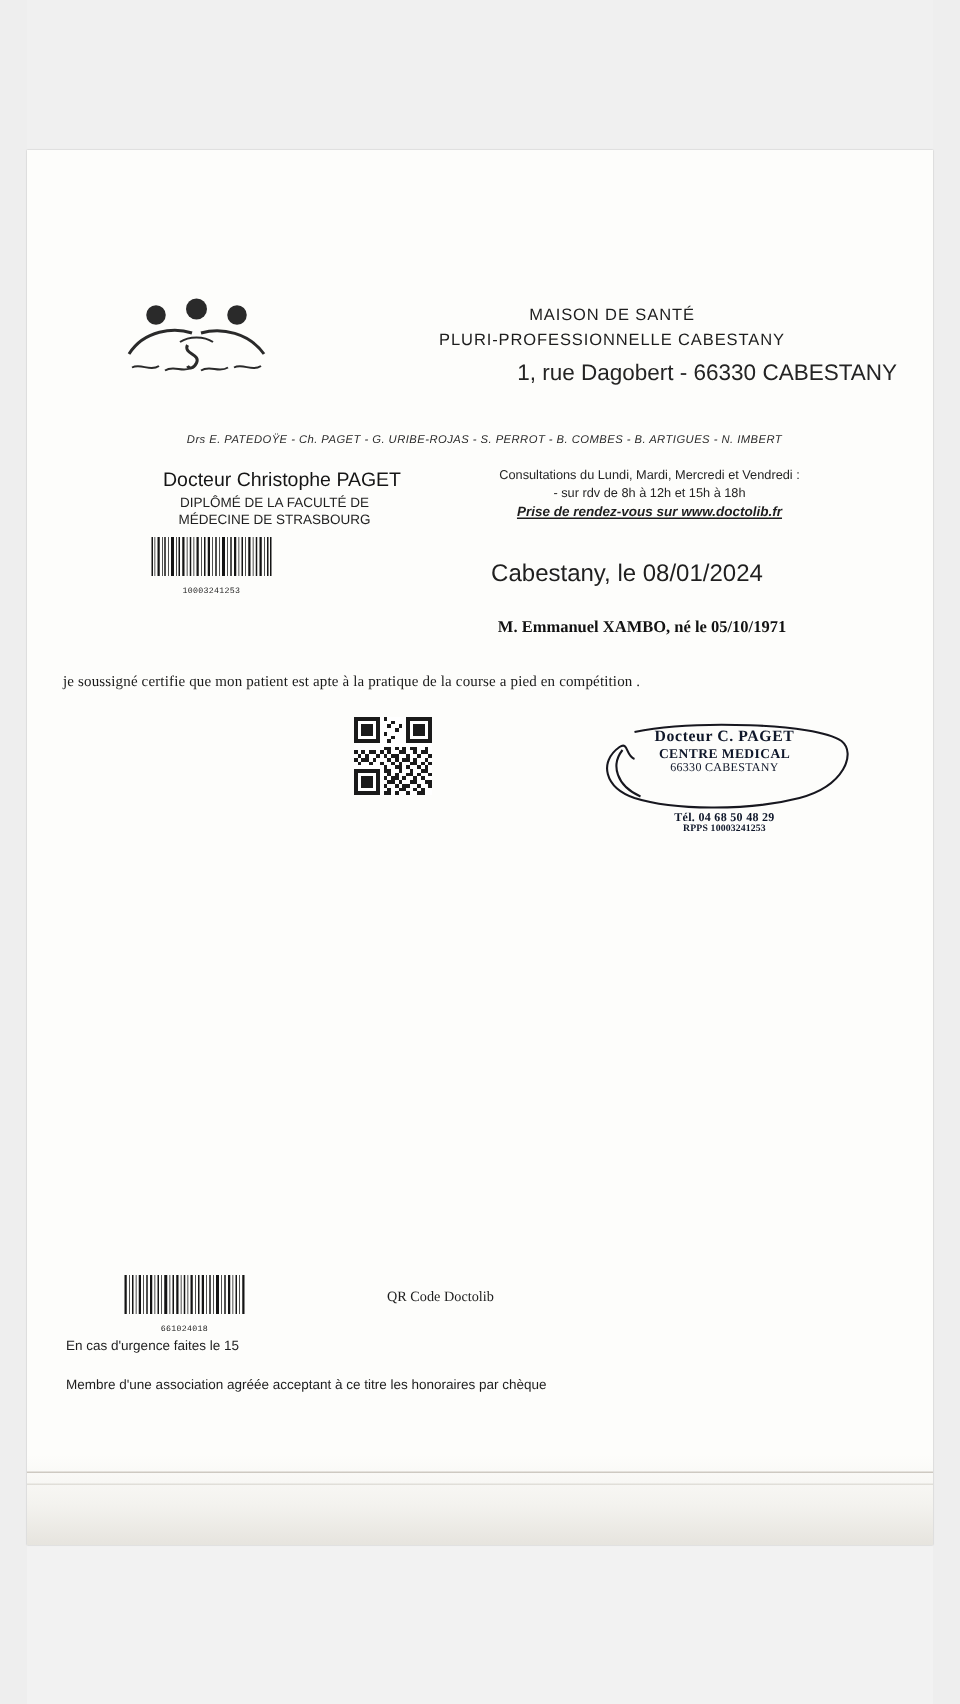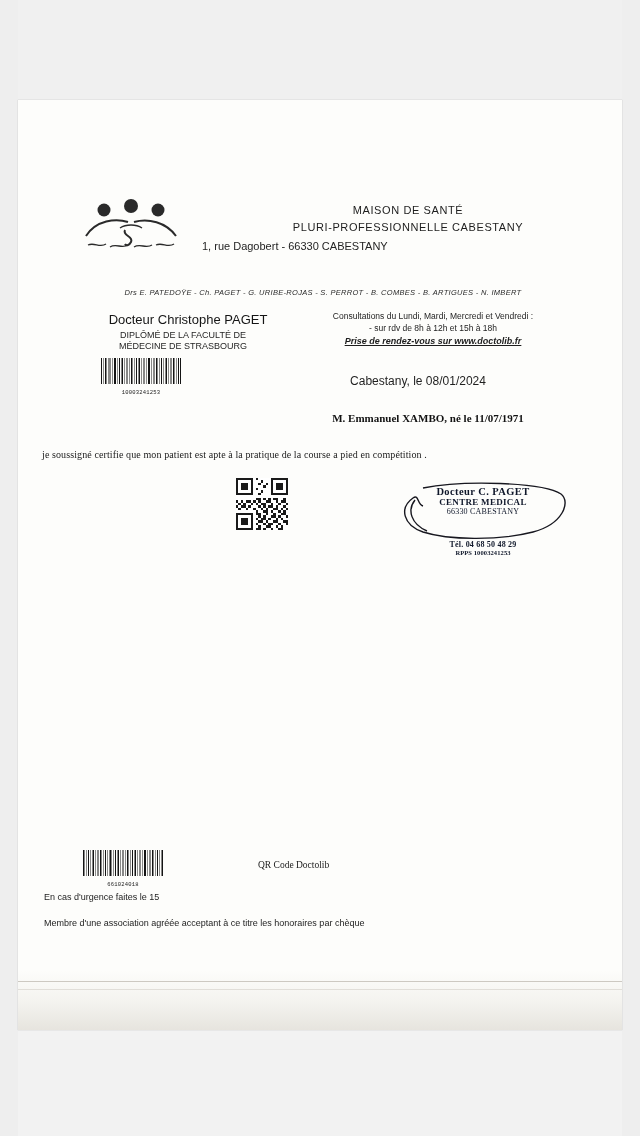--- a/index.html
+++ b/index.html
@@ -96,25 +96,25 @@
     top: 102px;
     width: 380px;
     text-align: center;
     font-size: 11px;
     letter-spacing: 0.6px;
     color: #1d1d1d;
     line-height: 17px;
   }
   .clinic-address {
     position: absolute;
-    left: 184px;
+    left: 200px;
     top: 140px;
     width: 380px;
-    text-align: left;
-    font-size: 11px;
+    text-align: right;
+    font-size: 15px;
     color: #242424;
   }
   .doctors-line {
     position: absolute;
     left: 70px;
     top: 188px;
     width: 470px;
     text-align: center;
     font-size: 7.5px;
     font-style: italic;
@@ -188,21 +188,21 @@
     color: #222;
     font-family: "Liberation Mono", monospace;
   }
 
   .place-date {
     position: absolute;
     left: 250px;
     top: 274px;
     width: 300px;
     text-align: center;
-    font-size: 12px;
+    font-size: 16px;
     color: #1f1f1f;
   }
   .patient {
     position: absolute;
     left: 250px;
     top: 312px;
     width: 320px;
     text-align: center;
     font-size: 11px;
     font-weight: bold;
@@ -364,21 +364,21 @@
             <rect x="152" y="0" width="1" height="52"></rect>
           <rect x="156" y="0" width="2" height="52"></rect>
             <rect x="160" y="0" width="2" height="52"></rect>
         </g>
       </svg>
       <div class="barcode-num">10003241253</div>
     </div>
 
     <div class="place-date">Cabestany, le 08/01/2024</div>
 
-    <div class="patient">M. Emmanuel XAMBO, né le 11/07/1971</div>
+    <div class="patient">M. Emmanuel XAMBO, né le 05/10/1971</div>
 
     <div class="certificate-body">je soussigné certifie que mon patient est apte à la pratique de la course a pied en compétition .</div>
 
     <div class="qr">
       <svg viewBox="0 0 21 21" width="52" height="52" shape-rendering="crispEdges" aria-hidden="true">
         <rect width="21" height="21" fill="#ffffff"></rect>
         <g fill="#1a1a1a">
           <rect x="0" y="0" width="7" height="1"></rect>
             <rect x="0" y="6" width="7" height="1"></rect>
           <rect x="0" y="0" width="1" height="7"></rect>

